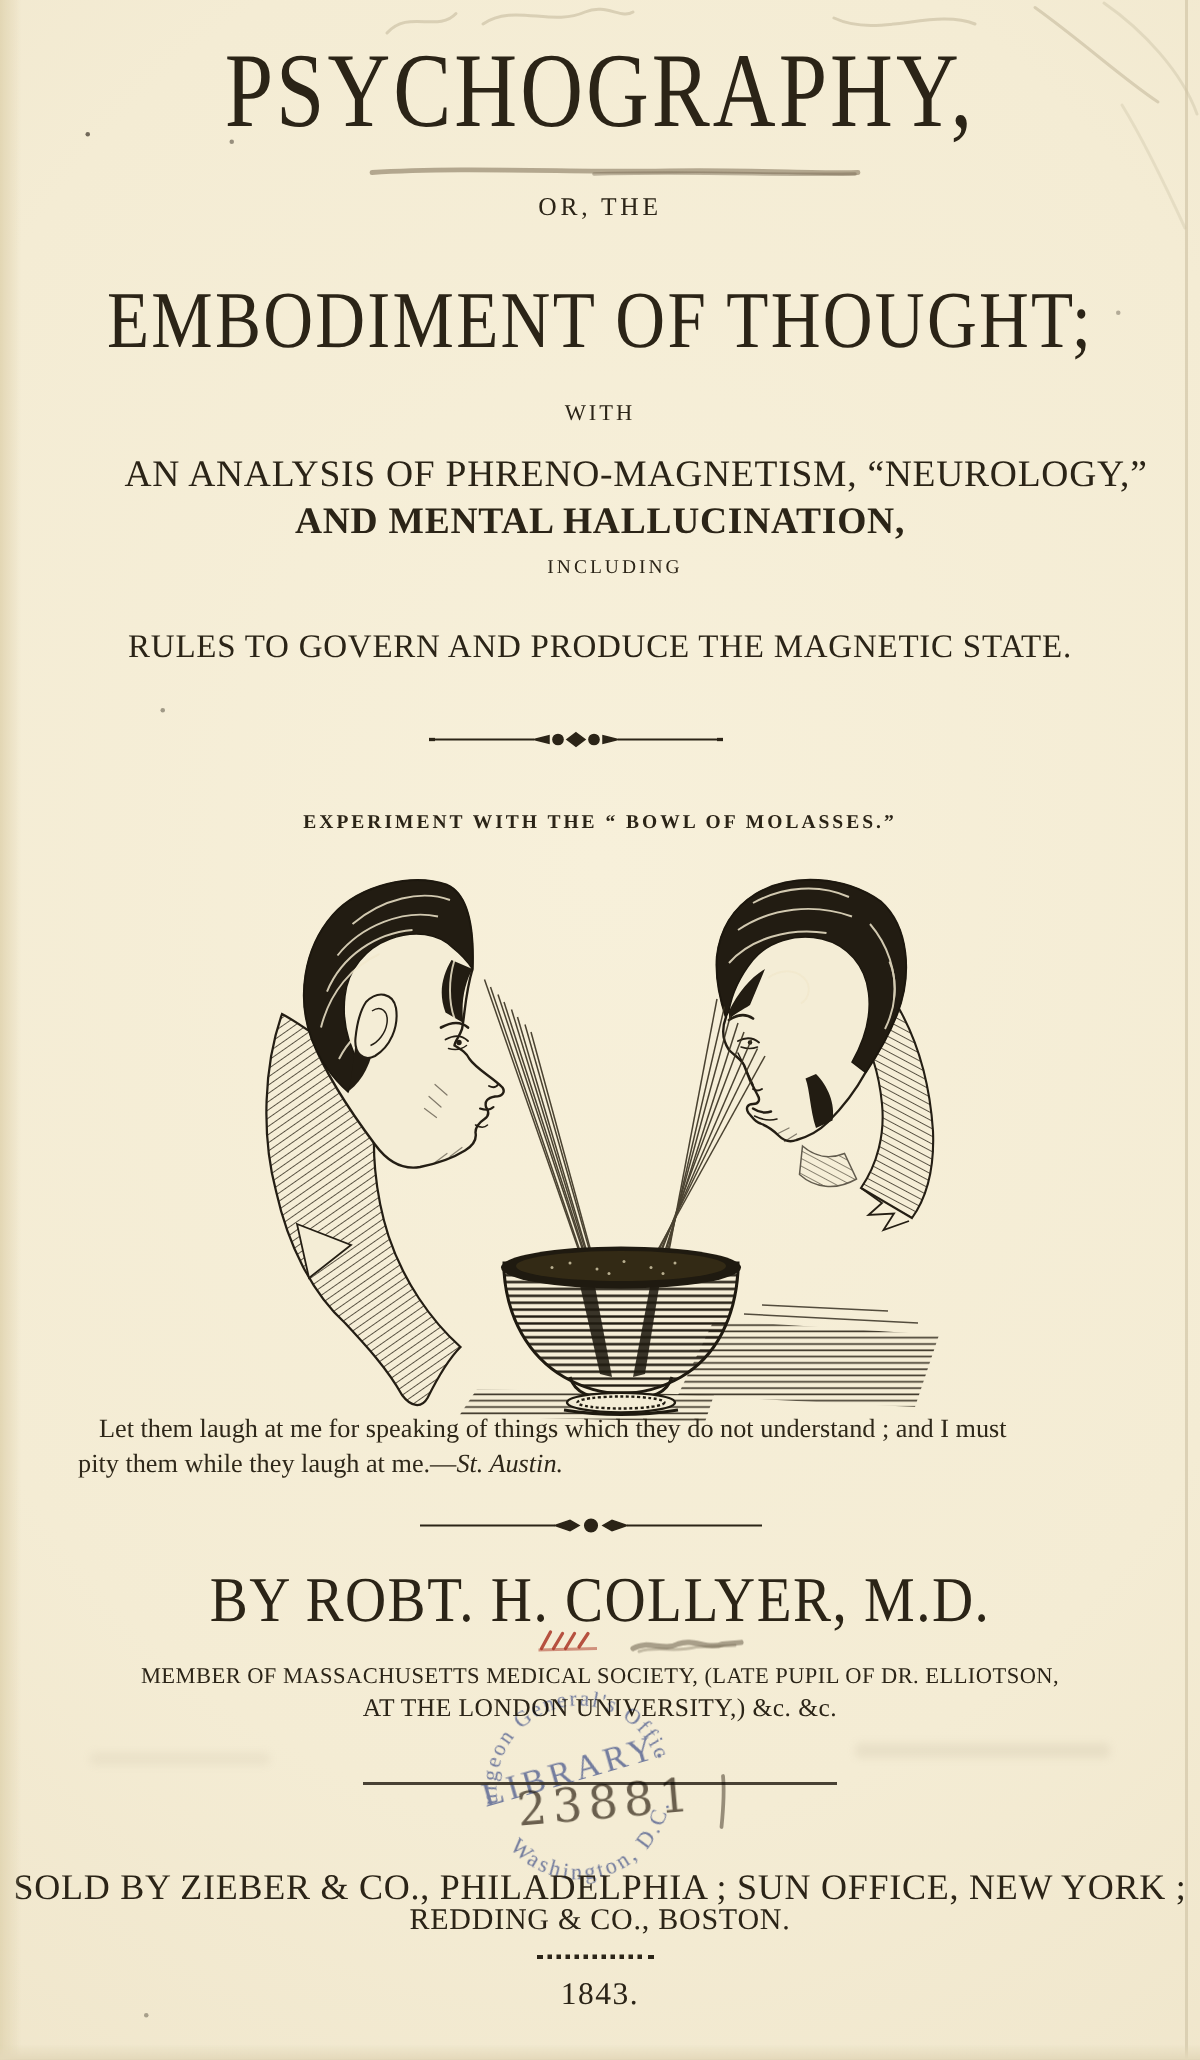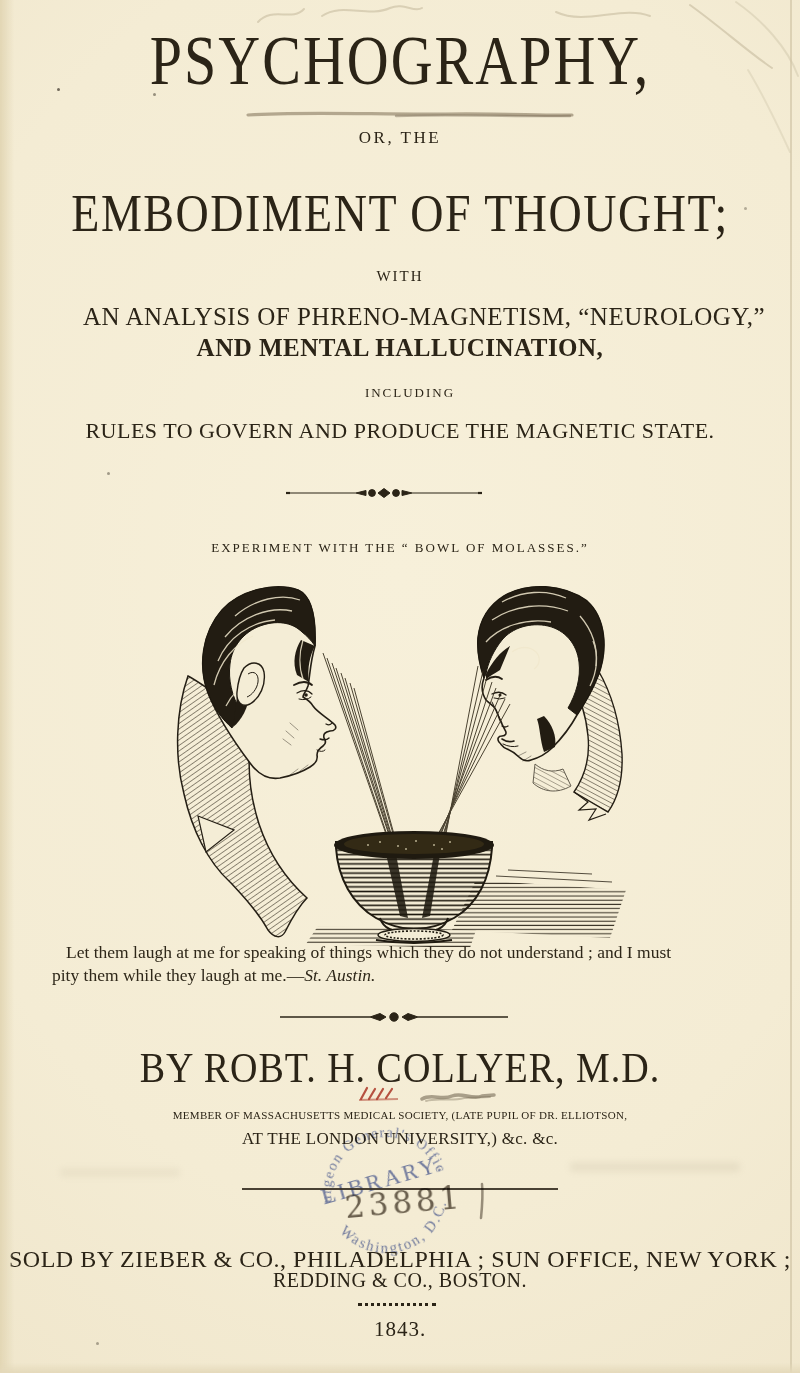--- a/index.html
+++ b/index.html
@@ -11,27 +11,27 @@
       radial-gradient(ellipse 120% 90% at 50% 42%, #f7f0da 0%, #f4ecd4 52%, #efe5ca 84%, #e9dfc0 100%);
   }
   .abs{position:absolute;left:0;right:0;text-align:center;line-height:1.08;white-space:nowrap;}
   .ink{color:#2b2417;}
   .title{top:26px;font-size:58px;letter-spacing:2px;transform:scaleY(1.22);transform-origin:50% 20%;}
   .or-the{top:129px;font-size:17px;letter-spacing:2.5px;}
   .embodiment{top:186px;font-size:46px;letter-spacing:1.5px;transform:scaleY(1.17);transform-origin:50% 20%;}
   .with-word{top:268px;font-size:15px;letter-spacing:2px;}
   .analysis1{top:303px;font-size:25px;letter-spacing:0.5px;padding-left:48px;}
   .analysis2{top:334px;font-size:25px;letter-spacing:0.5px;font-weight:bold;}
-  .including{top:386px;font-size:13px;letter-spacing:2px;margin-left:20px;}
+  .including{top:371px;font-size:13px;letter-spacing:2px;margin-left:20px;}
   .rules{top:419px;font-size:22px;letter-spacing:0.5px;}
-  .caption{top:541px;font-size:13px;font-weight:400;letter-spacing:2px;}
+  .caption{top:541px;font-size:13px;font-weight:700;letter-spacing:2px;}
   .quote{position:absolute;top:941px;left:52px;width:700px;font-size:17.5px;line-height:22.5px;text-align:left;color:#2e2719;}
   .quote .indent{display:inline-block;width:14px;}
   .byline{top:1046px;font-size:38px;letter-spacing:1px;transform:scaleY(1.12);transform-origin:50% 20%;}
-  .member1{top:1110px;font-size:11px;letter-spacing:0.3px;}
+  .member1{top:1110px;font-size:15px;letter-spacing:0.3px;}
   .member2{top:1130px;font-size:17px;letter-spacing:0.3px;}
   .imprint1{top:1247px;font-size:24px;letter-spacing:0.5px;}
   .imprint2{top:1270px;font-size:20px;letter-spacing:0.5px;}
   .year{top:1318px;font-size:21px;letter-spacing:1px;}
   .dotted-rule{position:absolute;top:1303px;left:358px;width:78px;border-top:3px dotted #2b2417;}
   .imprint-rule{position:absolute;top:1188px;left:242px;width:316px;height:2px;background:#3a3226;opacity:.92;}
   .stamp{position:absolute;left:301px;top:1107px;width:170px;height:170px;transform:rotate(-16deg);mix-blend-mode:multiply;}
   .stamp-number{position:absolute;left:334px;top:1184px;width:140px;text-align:center;font-size:31px;letter-spacing:4px;color:#4b4134;opacity:.8;transform:rotate(-5deg);mix-blend-mode:multiply;font-family:"DejaVu Serif",serif;}
   .pencil{mix-blend-mode:multiply;}
   .edge-left{position:absolute;left:0;top:0;bottom:0;width:14px;background:linear-gradient(90deg,#e2d6b4,rgba(226,214,180,0));}

